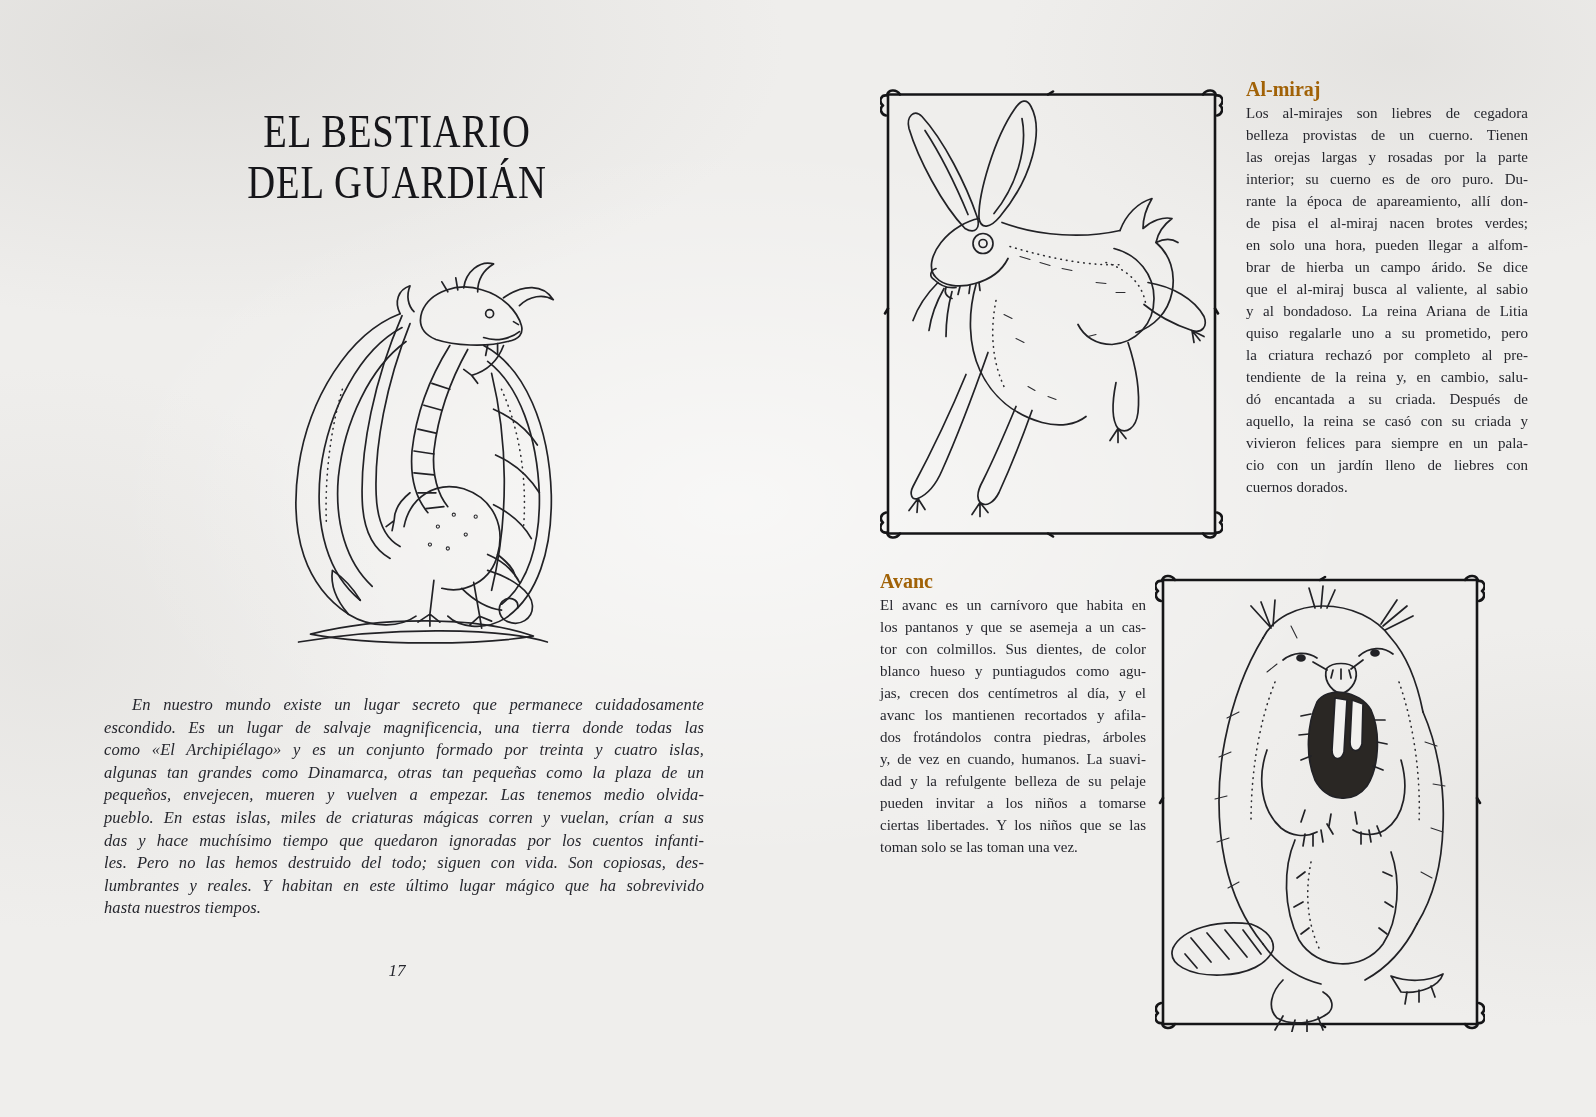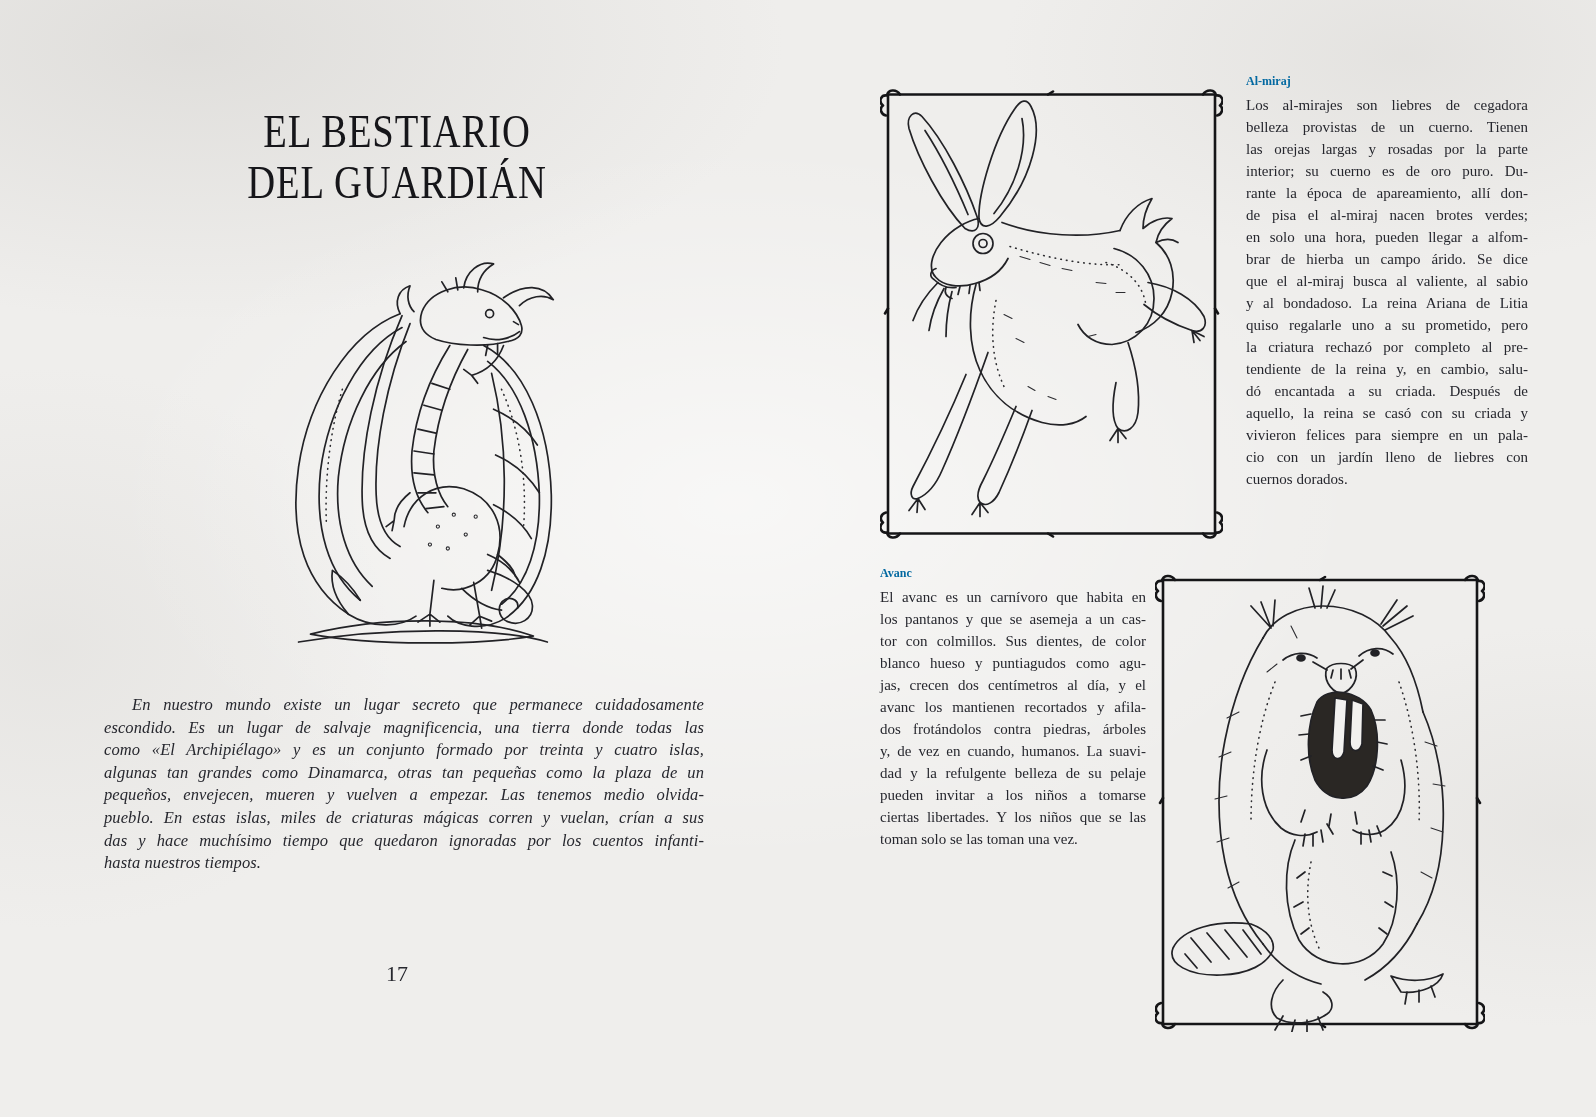--- a/index.html
+++ b/index.html
@@ -23,22 +23,22 @@
   }
   .jblock .jline{
     text-align:justify;text-align-last:justify;white-space:nowrap;
   }
   .jblock .jline.last{text-align-last:left;}
   .indent-first .jline:first-child{text-indent:28px;}
   .intro{
     left:104px;top:694px;width:600px;
     font-size:16.5px;line-height:22.6px;letter-spacing:.1px;font-style:italic;
   }
-  .page-number{left:97px;top:961px;width:600px;text-align:center;font-size:22px;}
-  .entry-heading{font-weight:bold;font-size:12px;line-height:22px;margin:0 0 2px 0;color:#0369a1;}
+  .page-number{left:97px;top:961px;width:600px;text-align:center;font-size:17px;font-style:italic;}
+  .entry-heading{font-weight:bold;font-size:20px;line-height:22px;margin:8px 0 2px 0;color:#a16207;}
   .entry-almiraj{left:1246px;top:70px;width:282px;font-size:15px;line-height:22px;}
   .entry-avanc{left:880px;top:562px;width:266px;font-size:15px;line-height:22px;}
   .figure{background:transparent;}
   .fig-rabbit{left:880px;top:86px;width:343px;height:456px;}
   .fig-beaver{left:1155px;top:572px;width:330px;height:460px;}
   .dragon{left:252px;top:250px;width:320px;height:398px;}
   svg{display:block;width:100%;height:100%;}
   .ink{stroke:#222226;fill:none;stroke-width:1.7;stroke-linecap:round;stroke-linejoin:round;}
   .ink-thin{stroke:#2c2c30;fill:none;stroke-width:1.1;stroke-linecap:round;}
   .frame-line{stroke:#151517;fill:none;stroke-width:2.6;stroke-linecap:round;stroke-linejoin:round;}
@@ -113,20 +113,22 @@
 </div>
 
 <div class="abs intro jblock indent-first">
     <div class="jline">En nuestro mundo existe un lugar secreto que permanece cuidadosamente</div>
     <div class="jline">escondido. Es un lugar de salvaje magnificencia, una tierra donde todas las</div>
     <div class="jline">como «El Archipiélago» y es un conjunto formado por treinta y cuatro islas,</div>
     <div class="jline">algunas tan grandes como Dinamarca, otras tan pequeñas como la plaza de un</div>
     <div class="jline">pequeños, envejecen, mueren y vuelven a empezar. Las tenemos medio olvida-</div>
     <div class="jline">pueblo. En estas islas, miles de criaturas mágicas corren y vuelan, crían a sus</div>
     <div class="jline">das y hace muchísimo tiempo que quedaron ignoradas por los cuentos infanti-</div>
+    <div class="jline">les. Pero no las hemos destruido del todo; siguen con vida. Son copiosas, des-</div>
+    <div class="jline">lumbrantes y reales. Y habitan en este último lugar mágico que ha sobrevivido</div>
     <div class="jline last">hasta nuestros tiempos.</div>
   </div>
 
 <div class="abs page-number">17</div>
 
 <div class="abs figure fig-rabbit">
   <svg viewBox="0 0 343 455">
     <g class="frame-line">
       <rect x="8" y="8" width="327" height="439"></rect>
       <path d="M20,8 c-4,-6 -12,-5 -13,1 c-6,-1 -9,6 -4,10 c-4,3 -2,9 3,10"></path>

